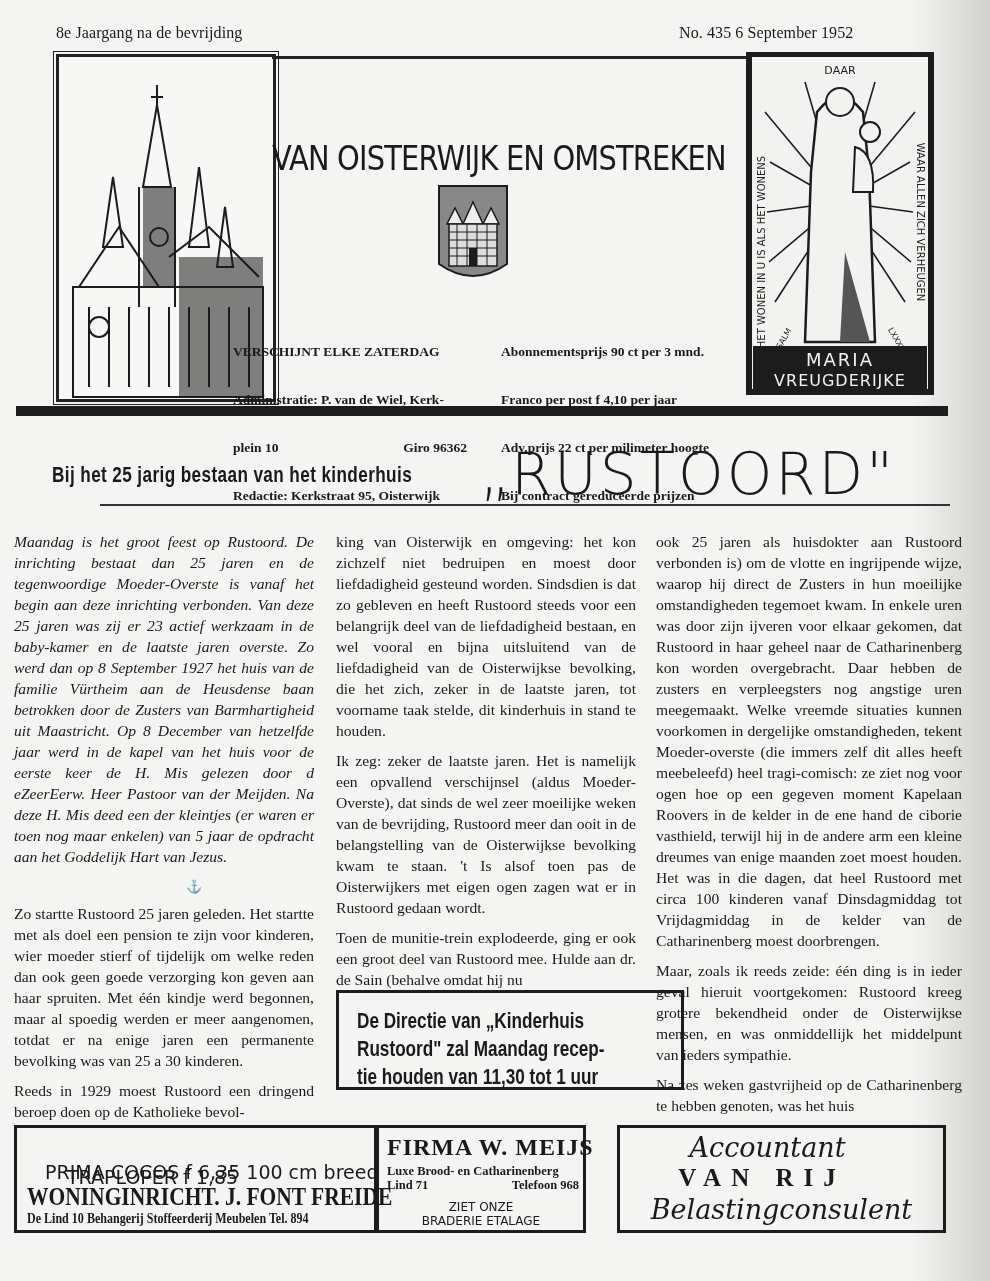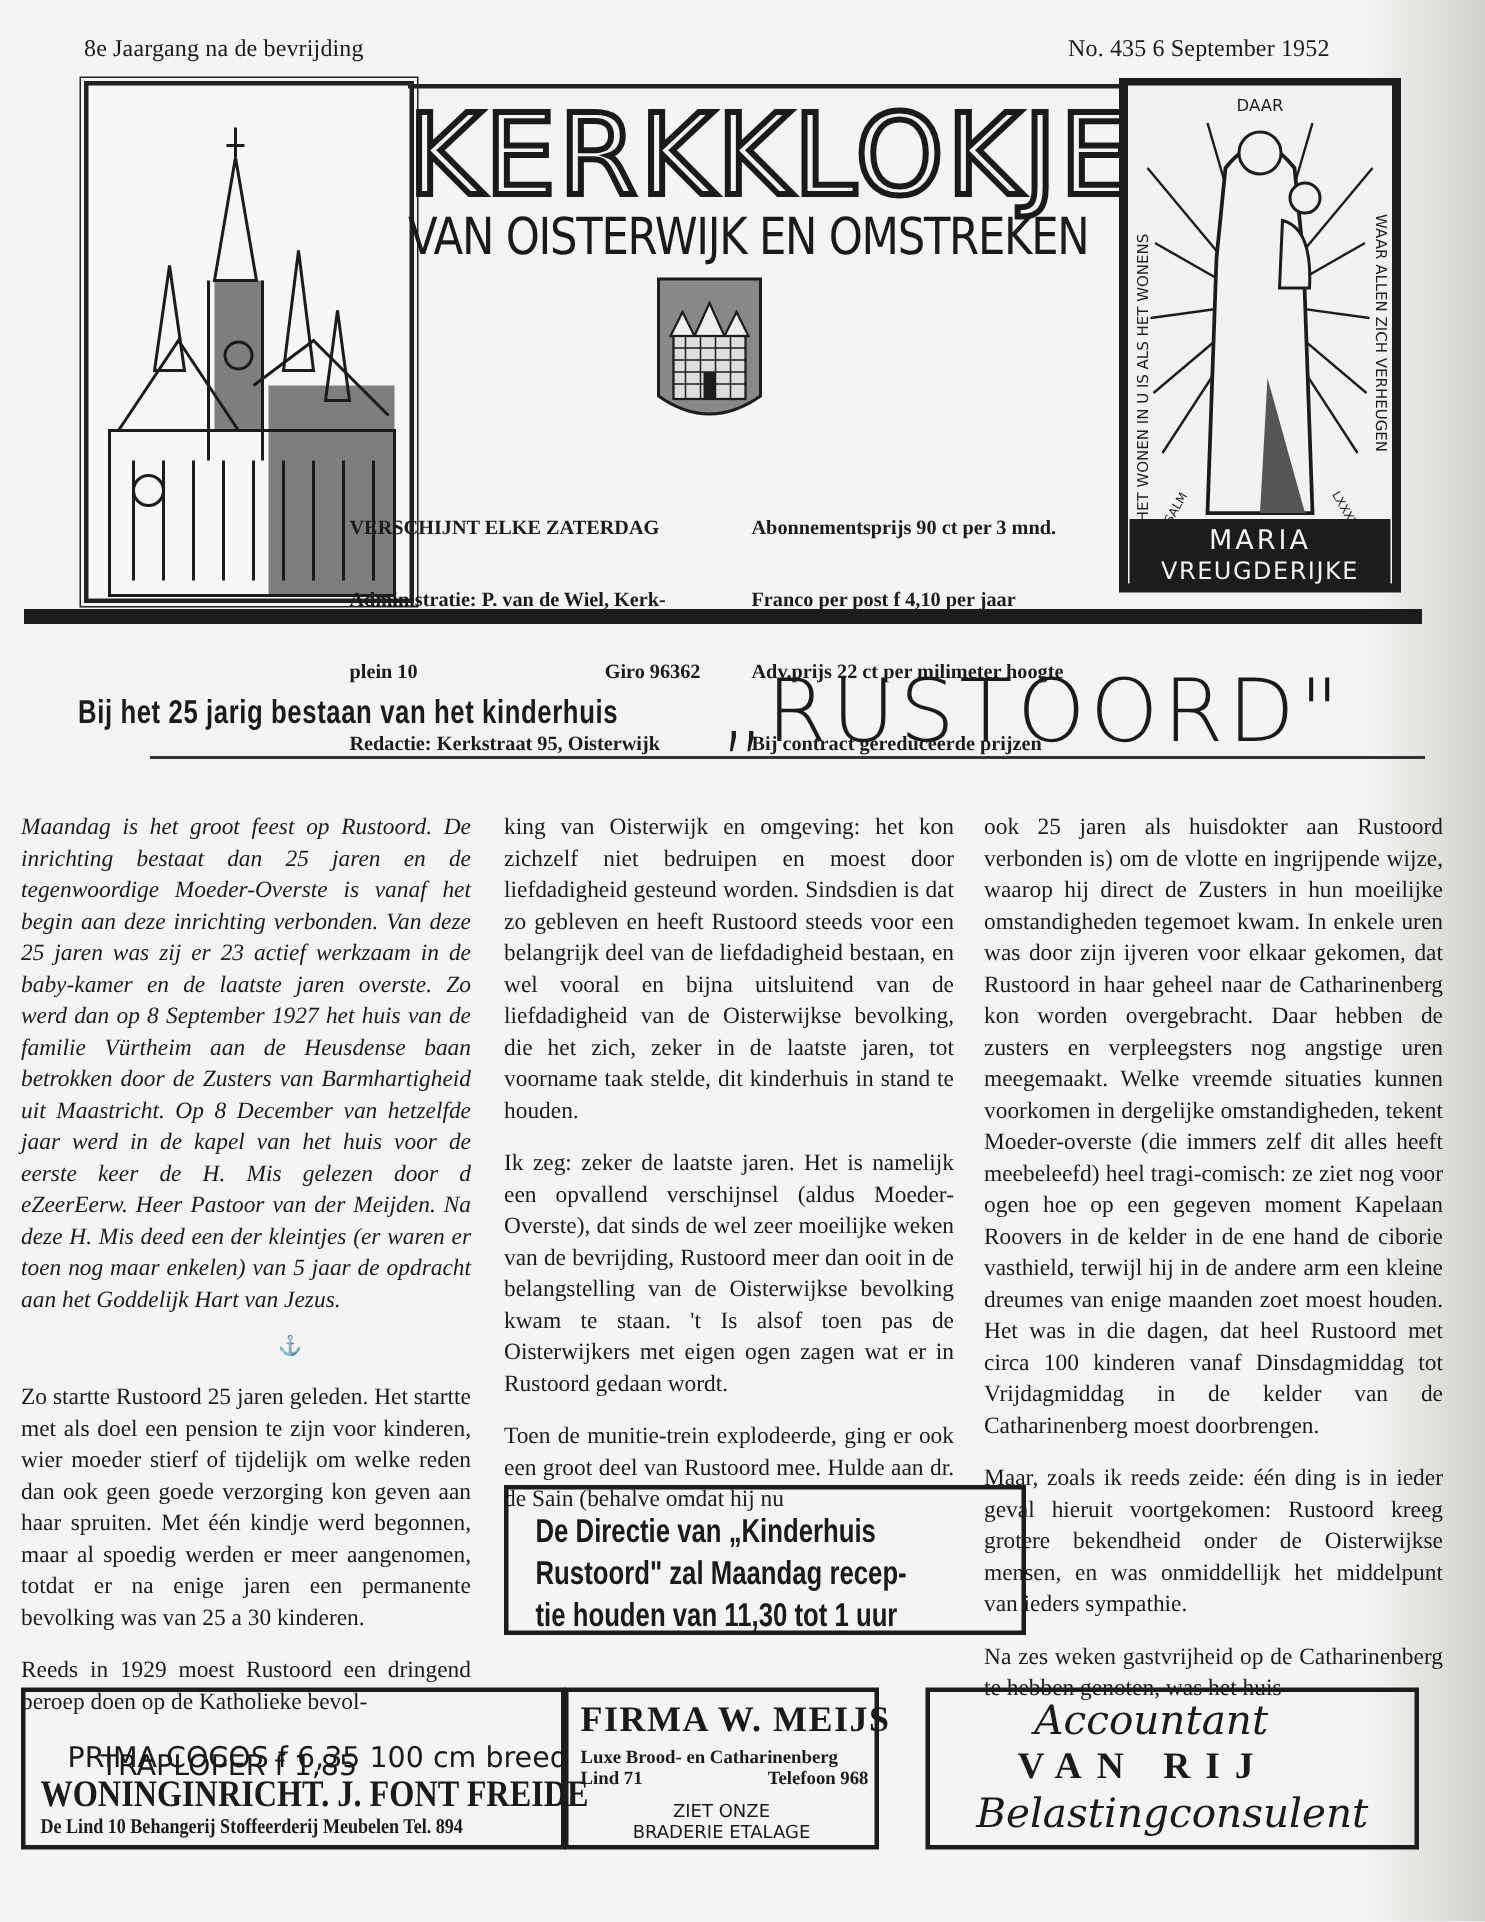--- a/index.html
+++ b/index.html
@@ -9,21 +9,21 @@
     font-family: "Liberation Serif", "DejaVu Serif", serif;
     color: #1a1a1a;
   }
   .paper-shade {
     position: absolute; right: 0; top: 0; width: 80px; height: 1281px;
     background: linear-gradient(to right, rgba(244,244,242,0), rgba(180,180,176,0.55));
     pointer-events: none;
   }
   .topline { position: absolute; top: 24px; font-size: 16px; letter-spacing: 0.1px; }
   .topline.left { left: 56px; }
-  .topline.right { left: 712px; }
+  .topline.right { left: 679px; }
 
   
   .masthead { position: absolute; left: 40px; top: 52px; width: 892px; height: 344px; }
   .church-frame {
     position: absolute; left: 16px; top: 2px; width: 214px; height: 342px;
     border: 3px solid #222; outline: 1px solid #222; outline-offset: 2px; background: #f7f7f5;
   }
   .title-bar { position: absolute; left: 232px; top: 4px; width: 484px; height: 3px; background: #222; }
   .title {
     position: absolute; left: 232px; top: 16px; width: 486px;
@@ -48,21 +48,21 @@
 
   
   .headline-small { position: absolute; left: 52px; top: 462px; font-size: 22px; font-weight: bold;
      font-family: "Liberation Sans", sans-serif; transform: scaleX(0.78); transform-origin: left; white-space: nowrap; letter-spacing: 0.5px; }
   .headline-big { position: absolute; left: 480px; top: 441px; font-size: 58px; line-height: 66px;
      font-family: "DejaVu Sans", sans-serif; font-weight: 300; letter-spacing: 3px; white-space: nowrap; color: #1a1a1a; }
   .headline-rule { position: absolute; left: 100px; top: 504px; width: 850px; height: 2px; background: #333; }
 
   
   .col { position: absolute; top: 527px; font-size: 15.6px; line-height: 21px; text-align: justify; }
-  .col p { margin: 14px 0 9px 0; }
+  .col p { margin: 4px 0 9px 0; }
   .col1 { left: 14px; width: 300px; }
   .col1 .intro { font-style: italic; }
   .col2 { left: 336px; width: 300px; }
   .col3 { left: 656px; width: 306px; }
   .ornament { text-align: center; font-size: 13px; margin: 8px 0 6px 0; padding-left: 60px; }
 
   .notice {
     position: absolute; left: 336px; top: 990px; width: 348px; height: 100px;
     border: 3px solid #1c1c1c; box-sizing: border-box;
     padding: 14px 10px 0 18px;
@@ -115,21 +115,20 @@
         <circle cx="100" cy="180" r="9"></circle>
       </g>
       <g fill="#1c1c1c" opacity="0.55">
         <rect x="120" y="200" width="84" height="140"></rect>
         <rect x="84" y="130" width="32" height="100"></rect>
       </g>
     </svg>
   </div>
 
   <div class="title-bar"></div>
-  <div class="title">KERKKLOKJE</div>
   <div class="subtitle">VAN OISTERWIJK EN OMSTREKEN</div>
 
   <div class="crest">
     <svg width="72" height="104" viewBox="0 0 72 104">
       <path d="M2 2 L70 2 L70 80 Q36 104 2 80 Z" fill="#888" stroke="#1c1c1c" stroke-width="2"></path>
       <path d="M10 40 L18 24 L26 40 Z M26 40 L36 18 L46 40 Z M46 40 L54 24 L62 40 Z" fill="#eee" stroke="#1c1c1c" stroke-width="1.5"></path>
       <rect x="12" y="40" width="48" height="42" fill="#ddd" stroke="#1c1c1c" stroke-width="1.5"></rect>
       <g stroke="#1c1c1c" stroke-width="1">
         <path d="M12 48 H60 M12 56 H60 M12 64 H60 M12 72 H60"></path>
         <path d="M20 40 V82 M30 40 V82 M40 40 V82 M50 40 V82"></path>

